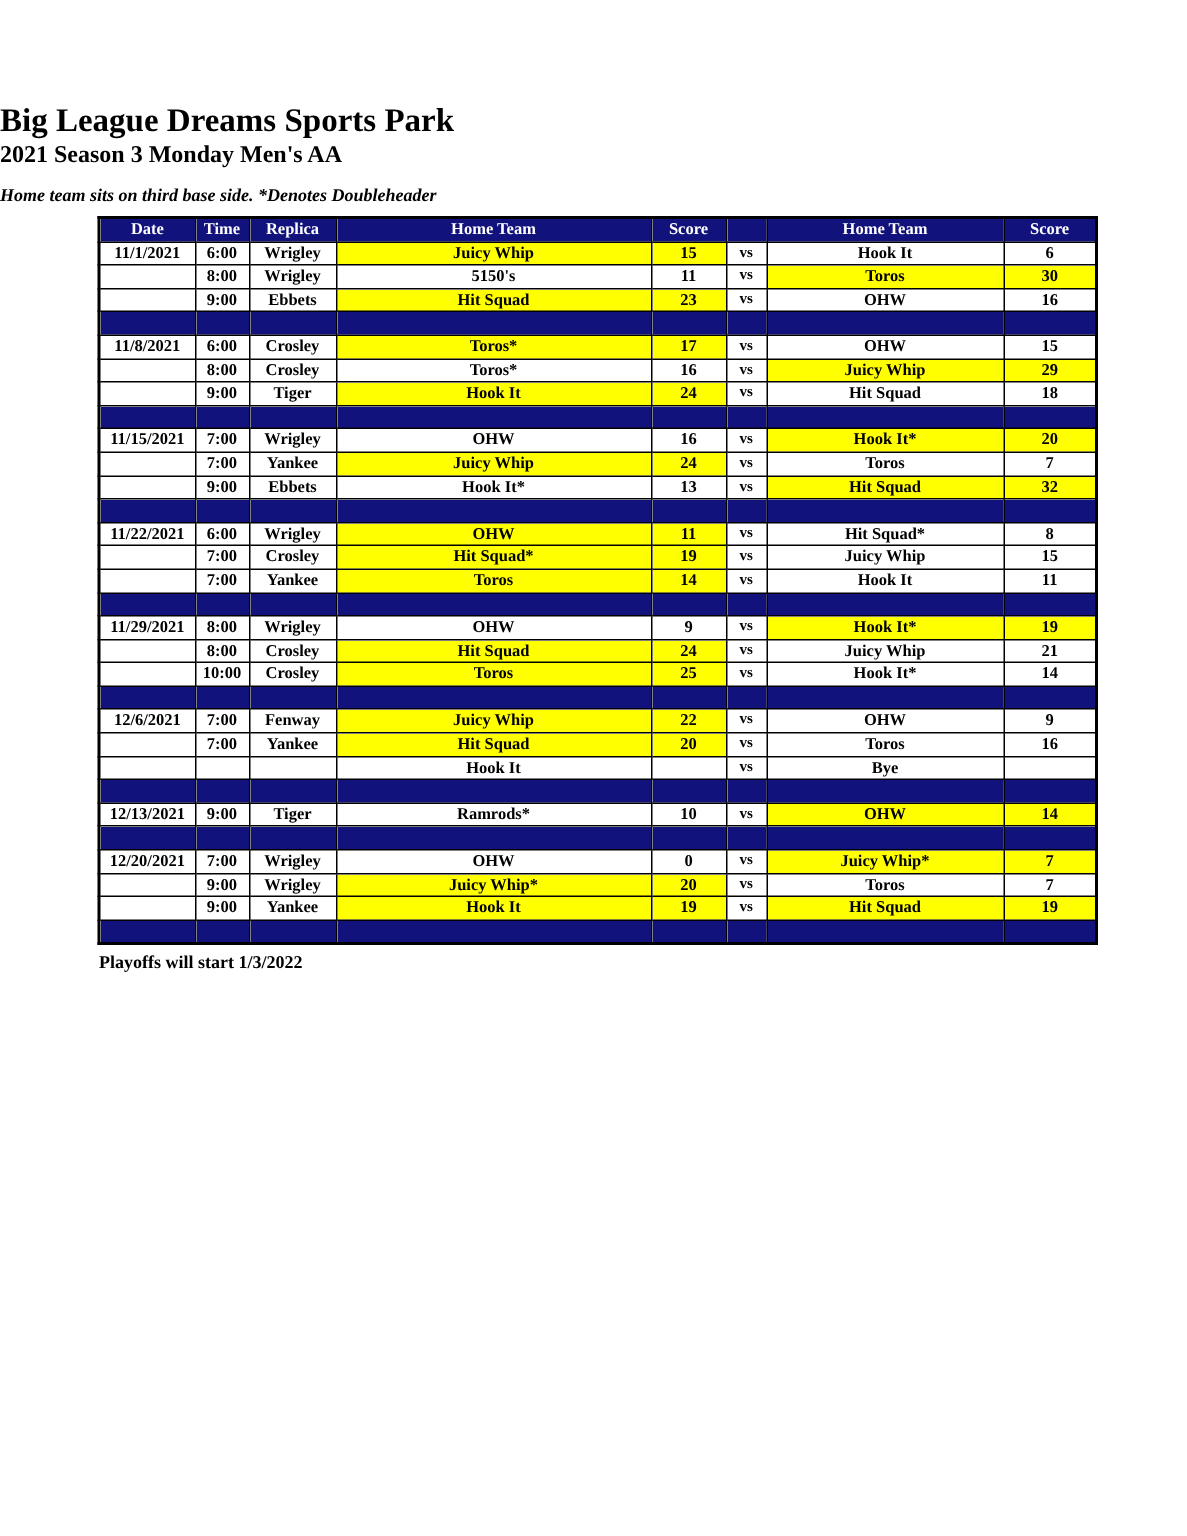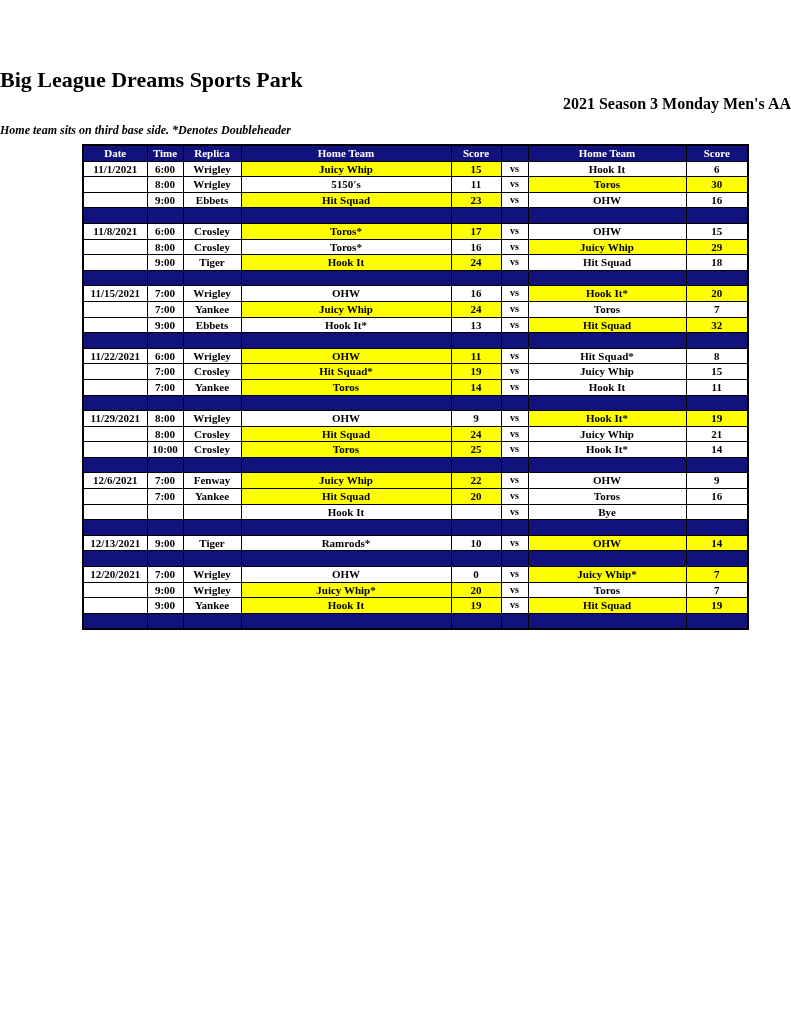--- a/index.html
+++ b/index.html
@@ -1,22 +1,22 @@
 <!DOCTYPE html>
 <html style="--navy: #12127C; --hl: #FFFF00;"><head>
 <meta charset="utf-8">
 <style>
   :root{ --navy:#12127C; --hl:#FFFF00; }
   html,body{margin:0;padding:0;background:#ffffff;}
   body{width:791px;height:1024px;font-family:"Liberation Serif",serif;color:#000;overflow:hidden;}
   .page{padding-top:68px;}
   .title{font-weight:bold;font-size:22px;line-height:24px;}
-  .subtitle{text-align:right;font-weight:bold;font-size:16px;line-height:18px;margin-top:3px;}
+  .subtitle{text-align:left;font-weight:bold;font-size:16px;line-height:18px;margin-top:3px;}
   .note{text-align:left;font-weight:bold;font-style:italic;font-size:12px;margin-top:10px;}
-  table.sched{border-collapse:collapse;table-layout:fixed;margin:6px 0 0 82px;border:2px solid #000;width:665px;padding-left:24px;}
+  table.sched{border-collapse:collapse;table-layout:fixed;margin:6px 0 0 65px;border:2px solid #000;width:665px;padding-left:24px;}
   .sched th,.sched td{border:1px solid #000;height:14.6px;padding:0;font-size:11px;font-weight:bold;
       text-align:center;line-height:14.6px;overflow:hidden;white-space:nowrap;}
   .sched thead th{background:var(--navy);color:#ffffff;}
   .sched tr.sep td{background:var(--navy);}
   .sched td.hl{background:var(--hl);}
   .sched td.vs{font-size:10px;}
   .footer{margin:4px 0 0 66px;font-weight:bold;font-size:12px;}
 </style>
 </head>
 <body>
@@ -346,13 +346,14 @@
           <td></td>
           <td></td>
           <td></td>
           <td></td>
           <td></td>
           <td></td>
         </tr>
       </tbody>
   </table>
 
+  <div class="footer">Playoffs will start 1/3/2022</div>
 </div>
 
 </body></html>

